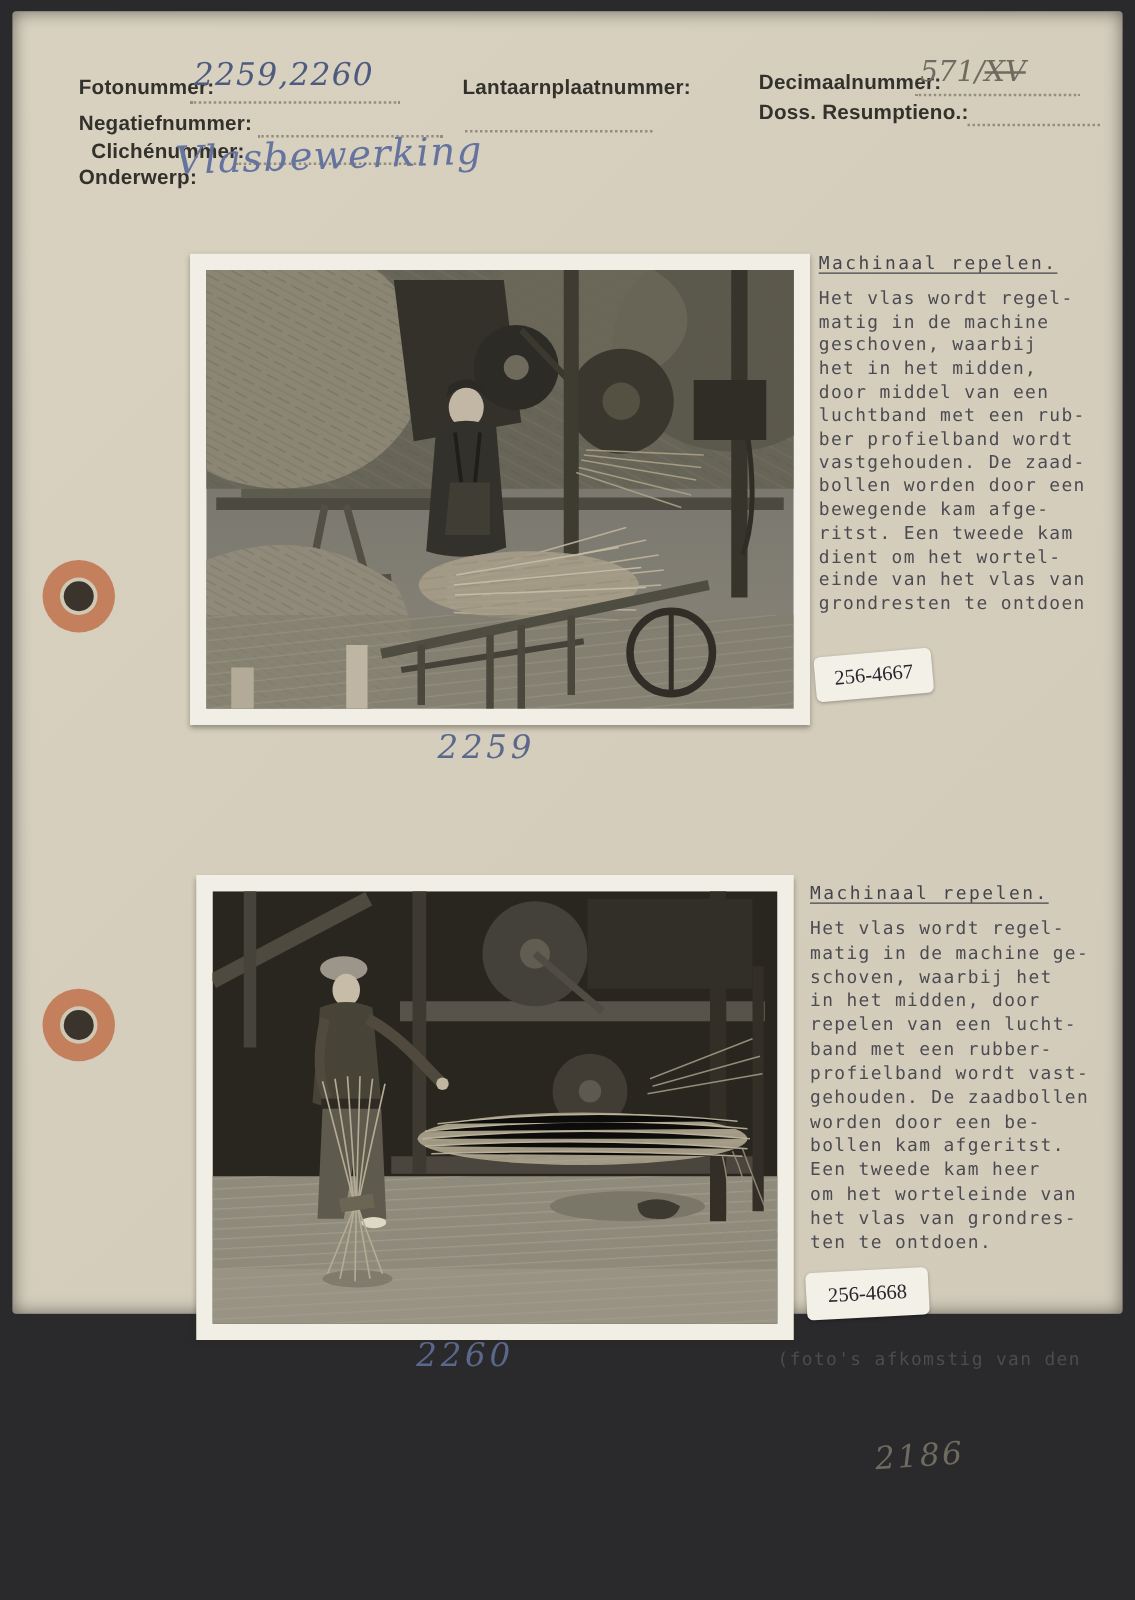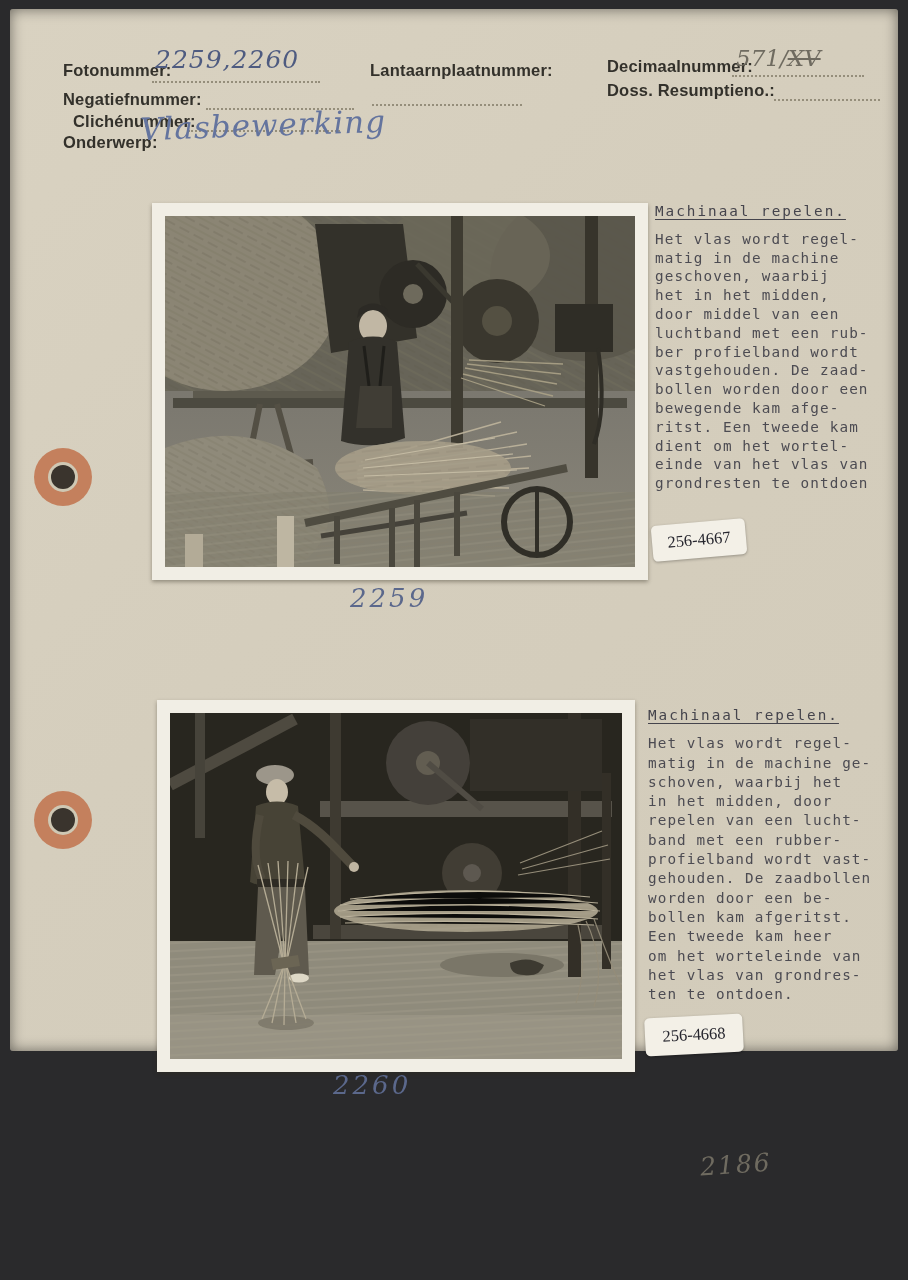--- a/index.html
+++ b/index.html
@@ -284,19 +284,20 @@
       <div>gehouden. De zaadbollen</div>
       <div>worden door een be-</div>
       <div>bollen kam afgeritst.</div>
       <div>Een tweede kam heer</div>
       <div>om het worteleinde van</div>
       <div>het vlas van grondres-</div>
       <div>ten te ontdoen.</div>
     </div>
 
     <div class="abs typed" style="left:612px;top:1069px;line-height:20px;">
+      <div>(foto's afkomstig van den</div>
     </div>
 
     <span class="abs handwrite pencil" style="left:690px;top:1141px;font-size:25px;letter-spacing:2px;transform:rotate(-4deg);">2186</span>
 
 
   </div>
 </div>
 
 </body></html>

